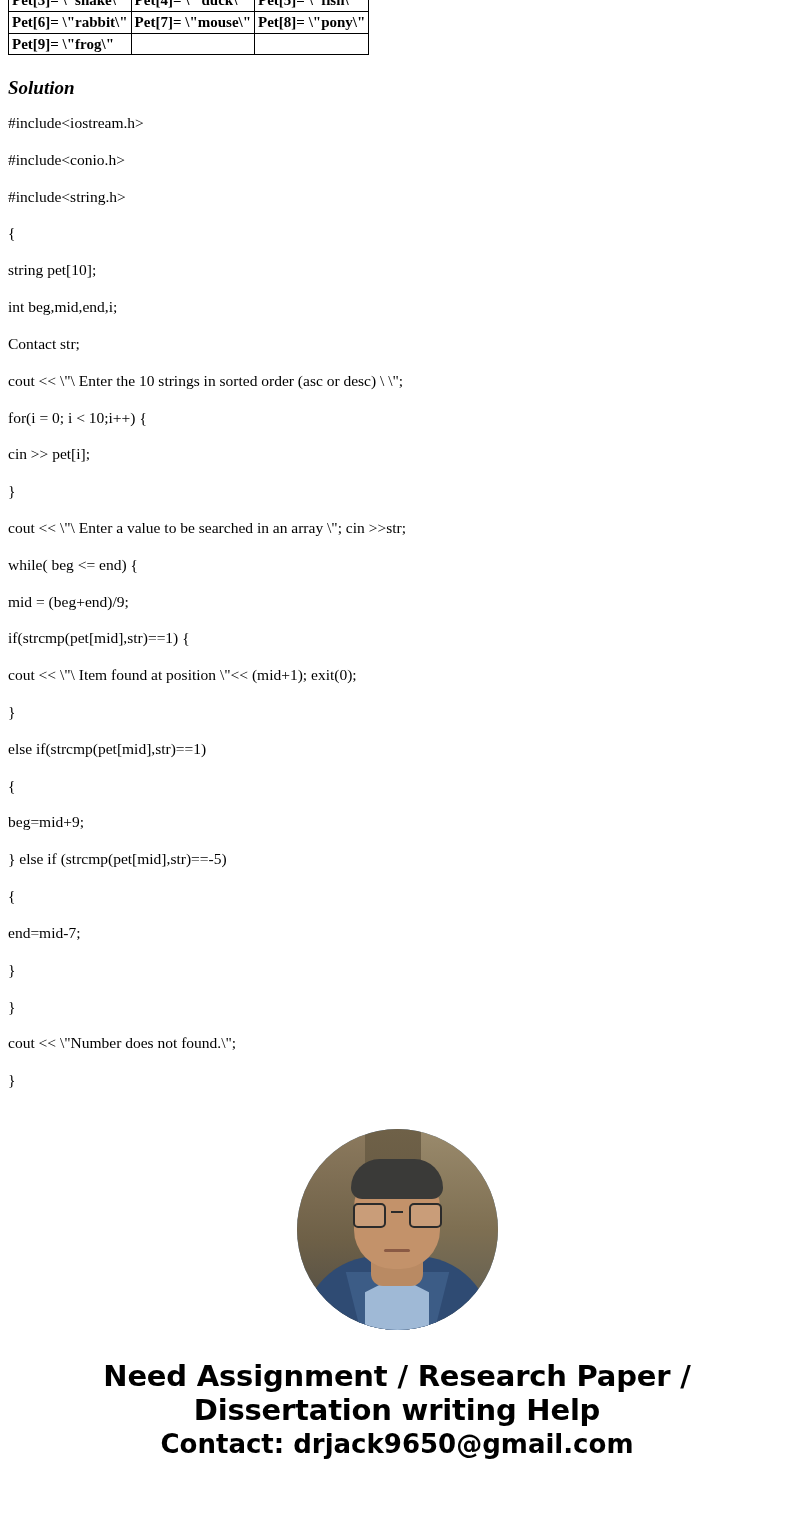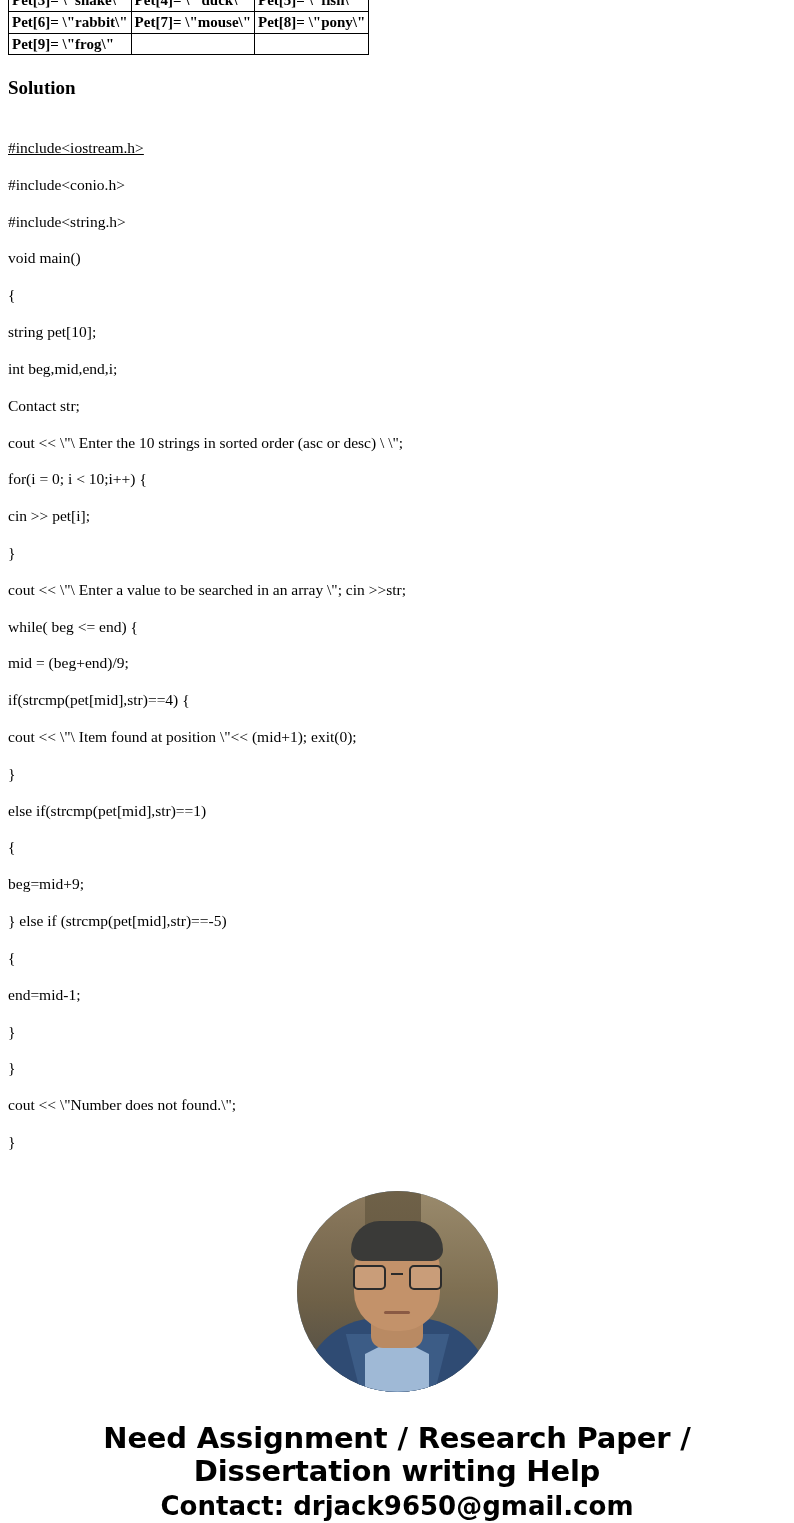--- a/index.html
+++ b/index.html
@@ -48,30 +48,31 @@
     height: 72px;
   }
 
   
   h2.solution {
     font-family: "Liberation Serif", serif;
     font-size: 19px;
     font-weight: bold;
     margin: 16px 0 0 0;
     padding: 0;
+    font-style: italic;
   }
   p.code {
     font-family: "Liberation Serif", serif;
     font-size: 15.5px;
     line-height: 1.15;
     margin: 19px 0 0 0;
     padding: 0;
     white-space: pre-wrap;
   }
-  p.code:first-of-type { margin-top: 40px; text-decoration: underline; }
+  p.code:first-of-type { margin-top: 15px; }
 
   
   .photo-wrap {
     margin-top: 40px;
     display: flex;
     justify-content: center;
   }
   .photo {
     width: 201px;
     height: 201px;
@@ -230,41 +231,40 @@
         </tr>
       </tbody>
     </table>
   </div>
 
   <h2 class="solution">Solution</h2>
 
   <p class="code">#include&lt;iostream.h&gt;</p>
   <p class="code">#include&lt;conio.h&gt;</p>
   <p class="code">#include&lt;string.h&gt;</p>
-  <p class="code">void main()</p>
   <p class="code">{</p>
   <p class="code">string pet[10];</p>
   <p class="code">int beg,mid,end,i;</p>
   <p class="code">Contact str;</p>
   <p class="code">cout &lt;&lt; \"\ Enter the 10 strings in sorted order (asc or desc) \ \";</p>
   <p class="code">for(i = 0; i &lt; 10;i++) {</p>
   <p class="code">cin &gt;&gt; pet[i];</p>
   <p class="code">}</p>
   <p class="code">cout &lt;&lt; \"\ Enter a value to be searched in an array \"; cin &gt;&gt;str;</p>
   <p class="code">while( beg &lt;= end) {</p>
   <p class="code">mid = (beg+end)/9;</p>
-  <p class="code">if(strcmp(pet[mid],str)==4) {</p>
+  <p class="code">if(strcmp(pet[mid],str)==1) {</p>
   <p class="code">cout &lt;&lt; \"\ Item found at position \"&lt;&lt; (mid+1); exit(0);</p>
   <p class="code">}</p>
   <p class="code">else if(strcmp(pet[mid],str)==1)</p>
   <p class="code">{</p>
   <p class="code">beg=mid+9;</p>
   <p class="code">} else if (strcmp(pet[mid],str)==-5)</p>
   <p class="code">{</p>
-  <p class="code">end=mid-1;</p>
+  <p class="code">end=mid-7;</p>
   <p class="code">}</p>
   <p class="code">}</p>
   <p class="code">cout &lt;&lt; \"Number does not found.\";</p>
   <p class="code">}</p>
 
   <div class="photo-wrap">
     <div class="photo">
       <div class="bg-left"></div>
       <div class="bg-mid"></div>
       <div class="bg-right"></div>

